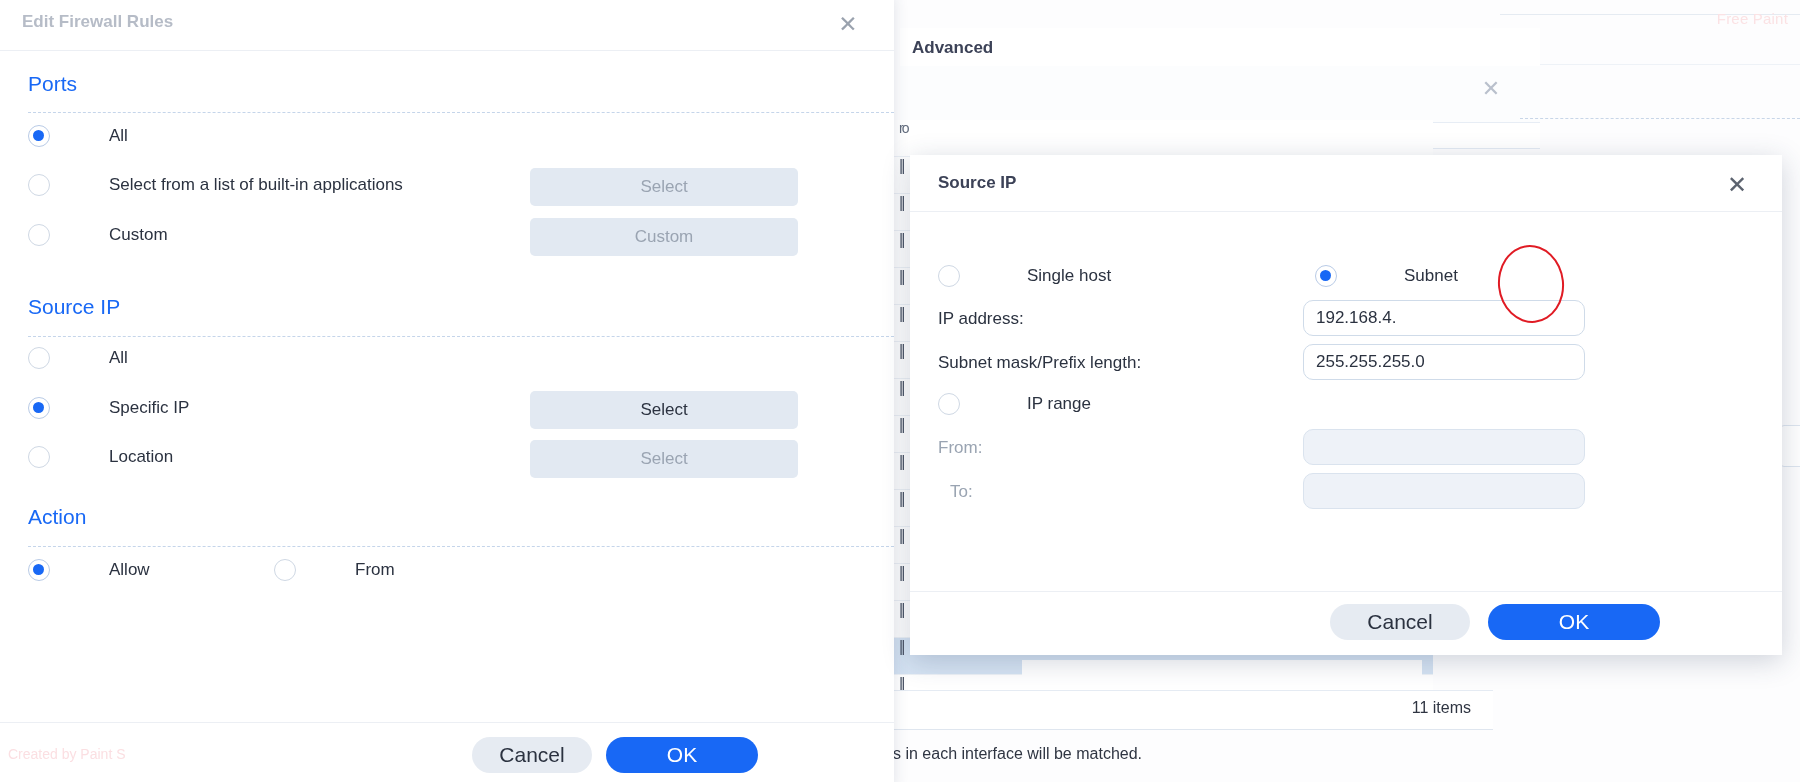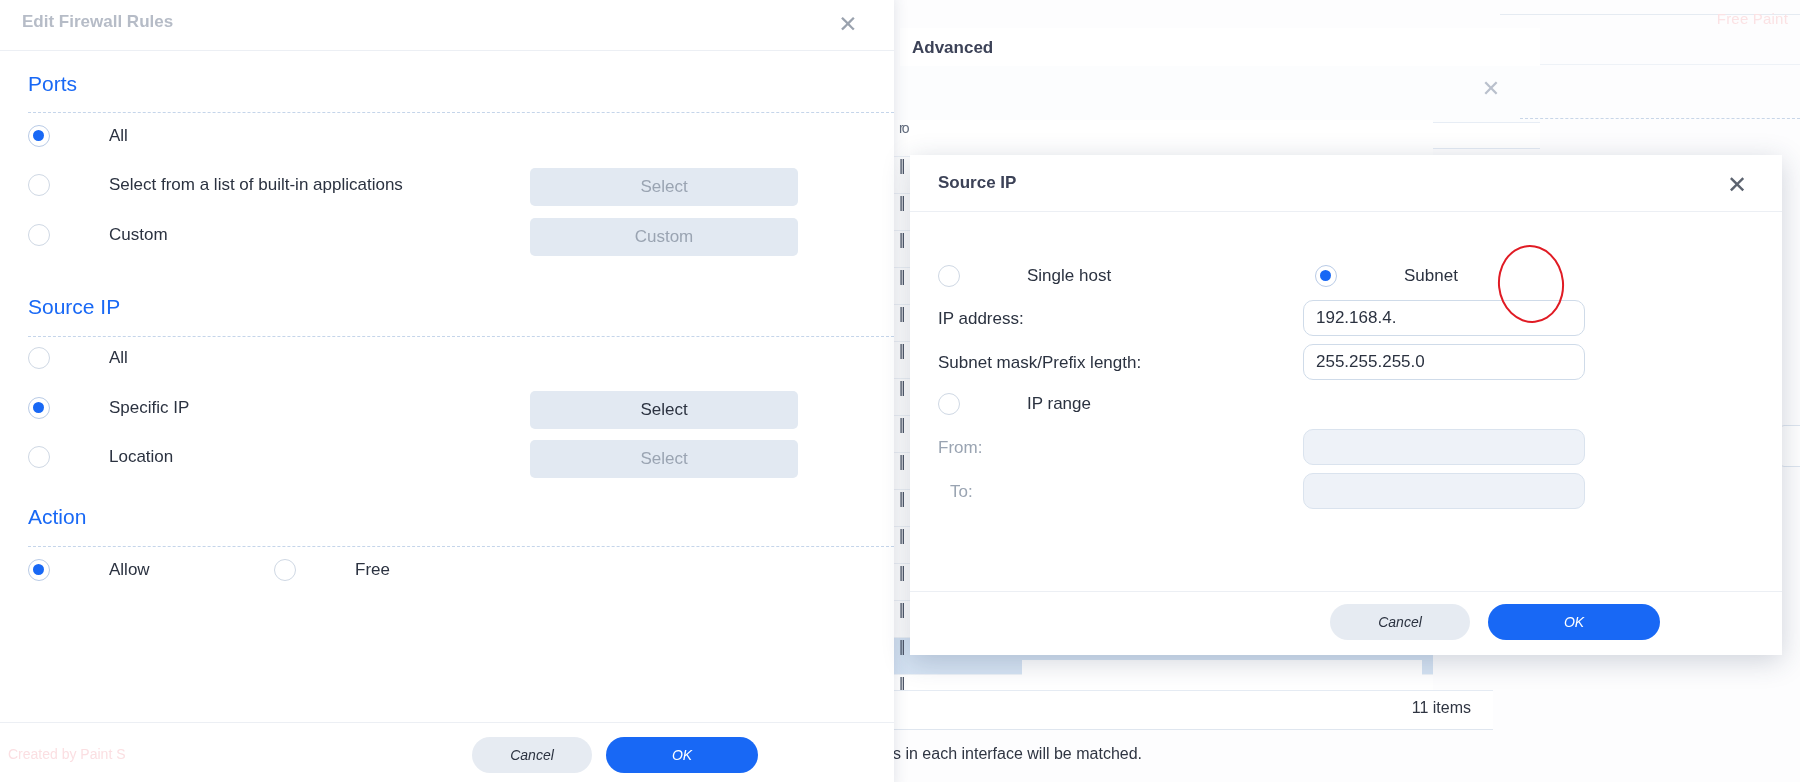--- a/index.html
+++ b/index.html
@@ -253,24 +253,23 @@
     left: 0; top: 728px;
     width: 900px; height: 66px;
     border-top: 1px solid #eceff4;
     background: #fff;
   }
   .pill {
     position: absolute;
     height: 36px;
     border-radius: 20px;
     border: none;
-    font-size: 14px;
+    font-size: 21px;
     font-family: "Liberation Sans", sans-serif;
     cursor: pointer;
-    font-style: italic;
   }
   .pill.grey { background: #e6ebf2; color: #2b3240; }
   .pill.blue { background: #1868f5; color: #ffffff; }
 
   .fw-watermark {
     position: absolute;
     left: 14px; top: 752px;
     font-size: 14px;
     color: #fbdfe2;
   }
@@ -486,21 +485,21 @@
 
       <div class="sec-title" style="left:34px; top:455px;">Action</div>
       <div class="sec-dash" style="left:34px; top:496px; width:866px;"></div>
 
       <div class="opt-row" style="top:509px;">
         <span class="radio on"></span>
         <span class="opt-label">Allow</span>
       </div>
       <div class="opt-row" style="left:280px; top:509px;">
         <span class="radio"></span>
-        <span class="opt-label">Free</span>
+        <span class="opt-label">From</span>
       </div>
     </div>
 
     <div class="fw-footer">
       <button class="pill grey" style="left:478px; top:14px; width:120px;">Cancel</button>
       <button class="pill blue" style="left:612px; top:14px; width:152px;">OK</button>
     </div>
 
     <div class="fw-watermark">Created by Paint S</div>
   </div>

